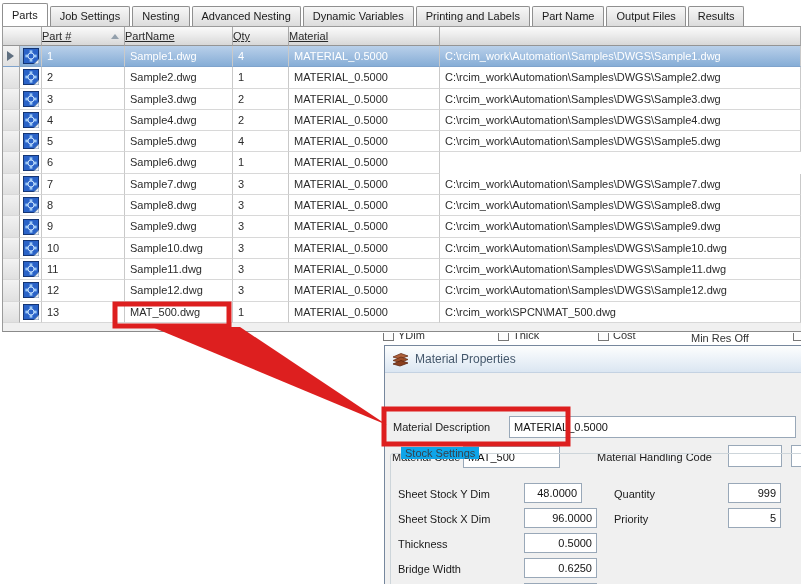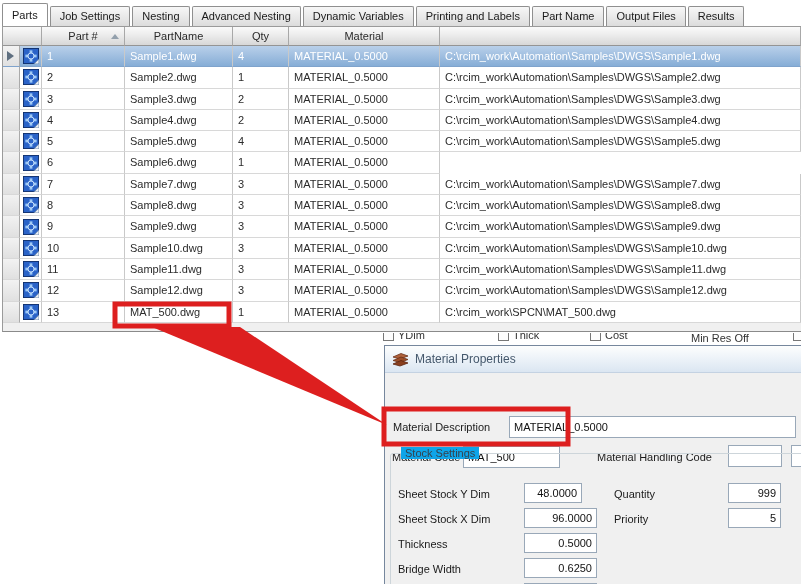--- a/index.html
+++ b/index.html
@@ -33,22 +33,22 @@
   .grid {
     position:absolute; left:2px; top:26px; width:799px; height:306px;
     border-left:1px solid #9a9a9a; border-top:1px solid #9a9a9a; border-bottom:1px solid #8a8a8a;
     background:#f0f0f0; overflow:hidden;
   }
   .ghead { display:flex; height:19px; }
   .hcell {
     position:relative;
     background:linear-gradient(#fafafa,#ececec 45%,#d7d7d7);
     border-right:1px solid #a8a8a8; border-bottom:1px solid #949494;
-    display:flex; align-items:center; justify-content:center;
-    color:#2a2a2a; white-space:nowrap; overflow:hidden;
+    display:flex; align-items:center; justify-content:flex-start;
+    color:#2a2a2a; white-space:nowrap; overflow:hidden;text-decoration:underline;
   }
   .sorticon {
     position:absolute; right:5px; top:7px; width:0; height:0;
     border-left:4px solid transparent; border-right:4px solid transparent;
     border-bottom:5px solid #93a0ac;
   }
   .row { display:flex; height:21.3px; background:#ffffff; }
   .cell {
     border-right:1px solid #c9c9c9; border-bottom:1px solid #d8d8d8;
     line-height:20px; padding:0 0 0 5px;
@@ -394,21 +394,21 @@
 
   <div class="clipstrip">
       <div class="clipitem" style="left: 3px;">
       <span class="clipbox"></span>
       <span>YDim</span>
     </div>
       <div class="clipitem" style="left: 118px;">
       <span class="clipbox"></span>
       <span>Thick</span>
     </div>
-      <div class="clipitem" style="left: 210px; justify-content: space-between;">
+      <div class="clipitem" style="left: 218px; justify-content: space-between;">
       <span class="clipbox"></span>
       <span>Cost</span>
     </div>
       <div class="clipitem" style="left: 311px; flex-direction: column;">
       <span class="clipbox"></span>
       <span>Min Res Off</span>
     </div>
       <div class="clipitem" style="left: 413px;">
       <span class="clipbox"></span>
       <span></span>

